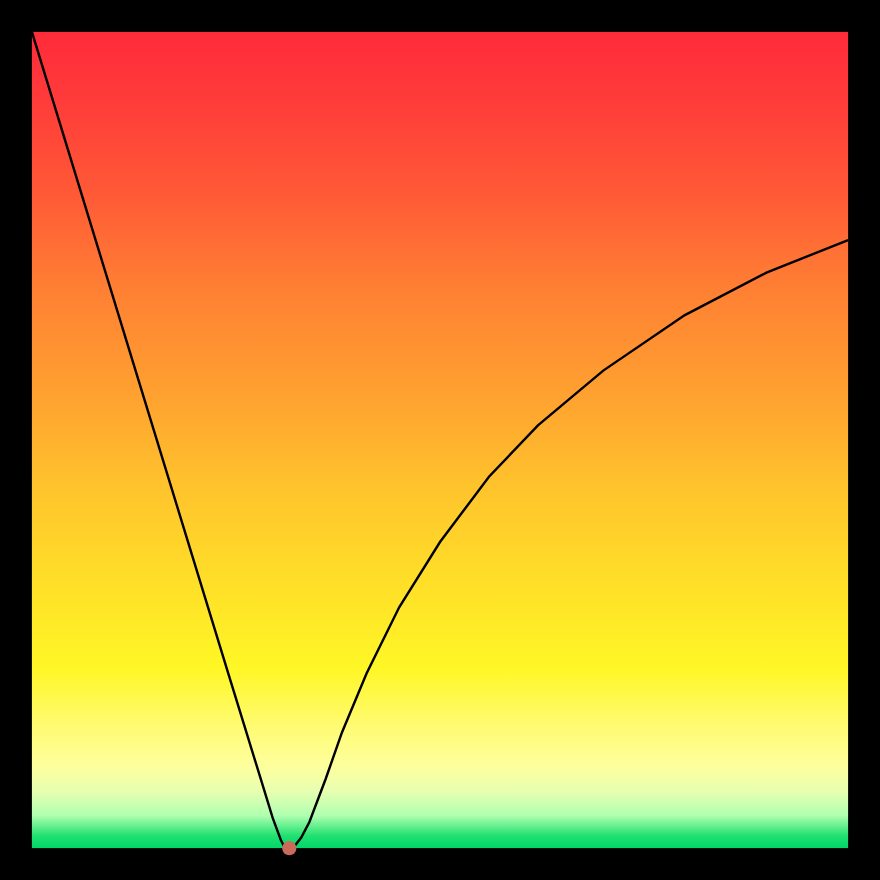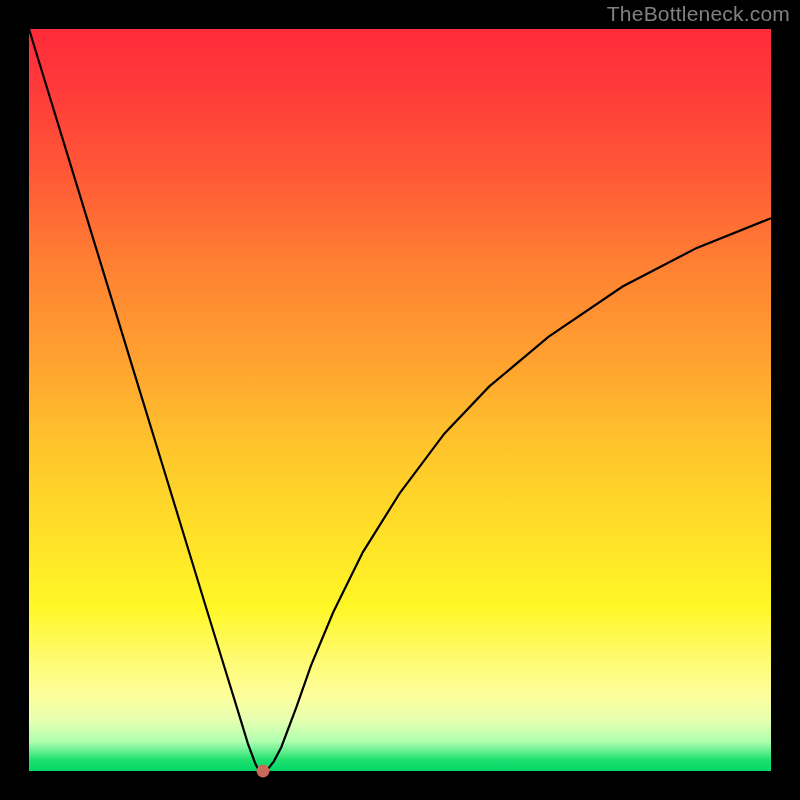--- a/index.html
+++ b/index.html
@@ -68,21 +68,20 @@
     height: 13px;
     border-radius: 50%;
     background: #c96a5a;
     transform: translate(-50%, -50%);
   }
 </style>
 </head>
 <body>
 
 <div class="container">
-  <div class="attribution">TheBottleneck.com</div>
 
   <div class="plot-area"></div>
 
   <svg class="curve" viewBox="0 0 742 742" preserveAspectRatio="none">
     <path id="curve-path" d="M0.00 0.00 L22.26 72.72 L44.52 145.43 L66.78 218.15 L89.04 290.86 L111.30 363.58 L133.56 436.30 L155.82 509.01 L178.08 581.73 L192.92 629.96 L207.76 678.19 L218.89 714.55 L226.31 734.58 L230.02 742.00 L237.44 742.00 L244.86 732.35 L252.28 718.26 L267.12 678.93 L281.96 636.64 L304.22 583.21 L333.90 523.11 L371.00 463.75 L415.52 404.39 L460.04 357.64 L519.40 307.93 L593.60 257.47 L667.80 218.89 L742.00 189.21"></path>
   </svg>
 
   <div class="marker" id="marker" style="left: 262.73px; top: 771px;"></div>
 </div>
 

